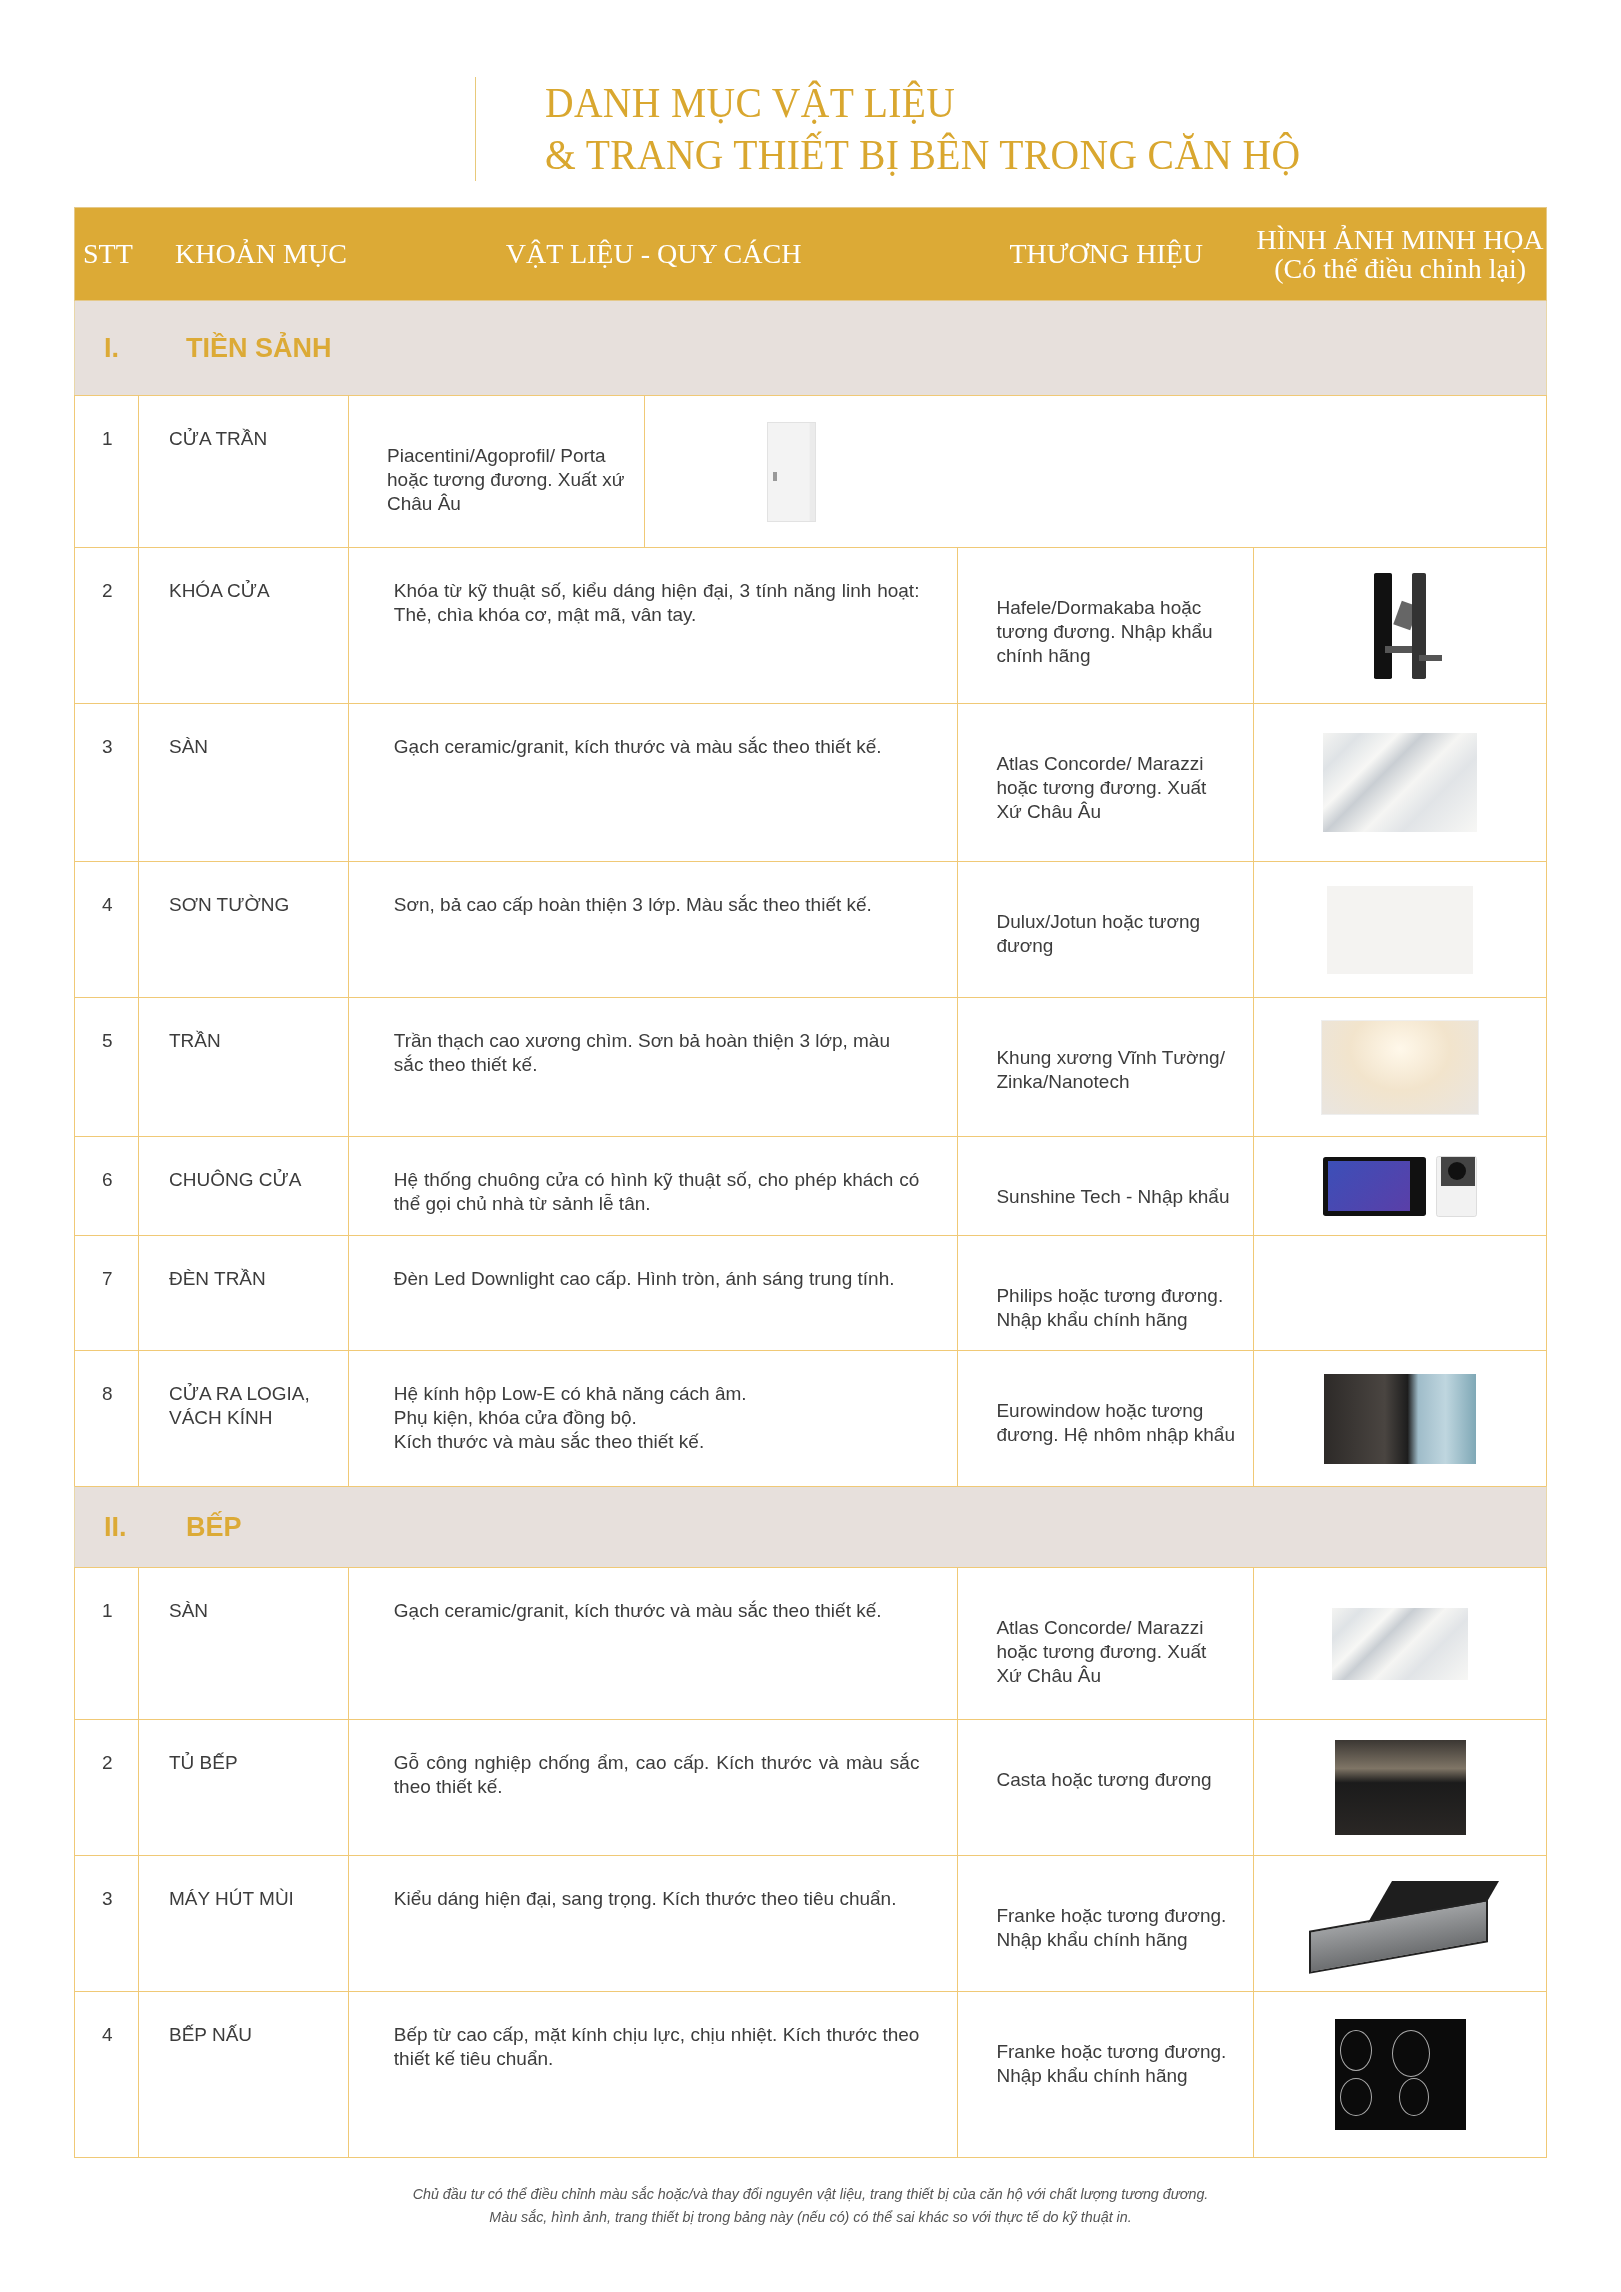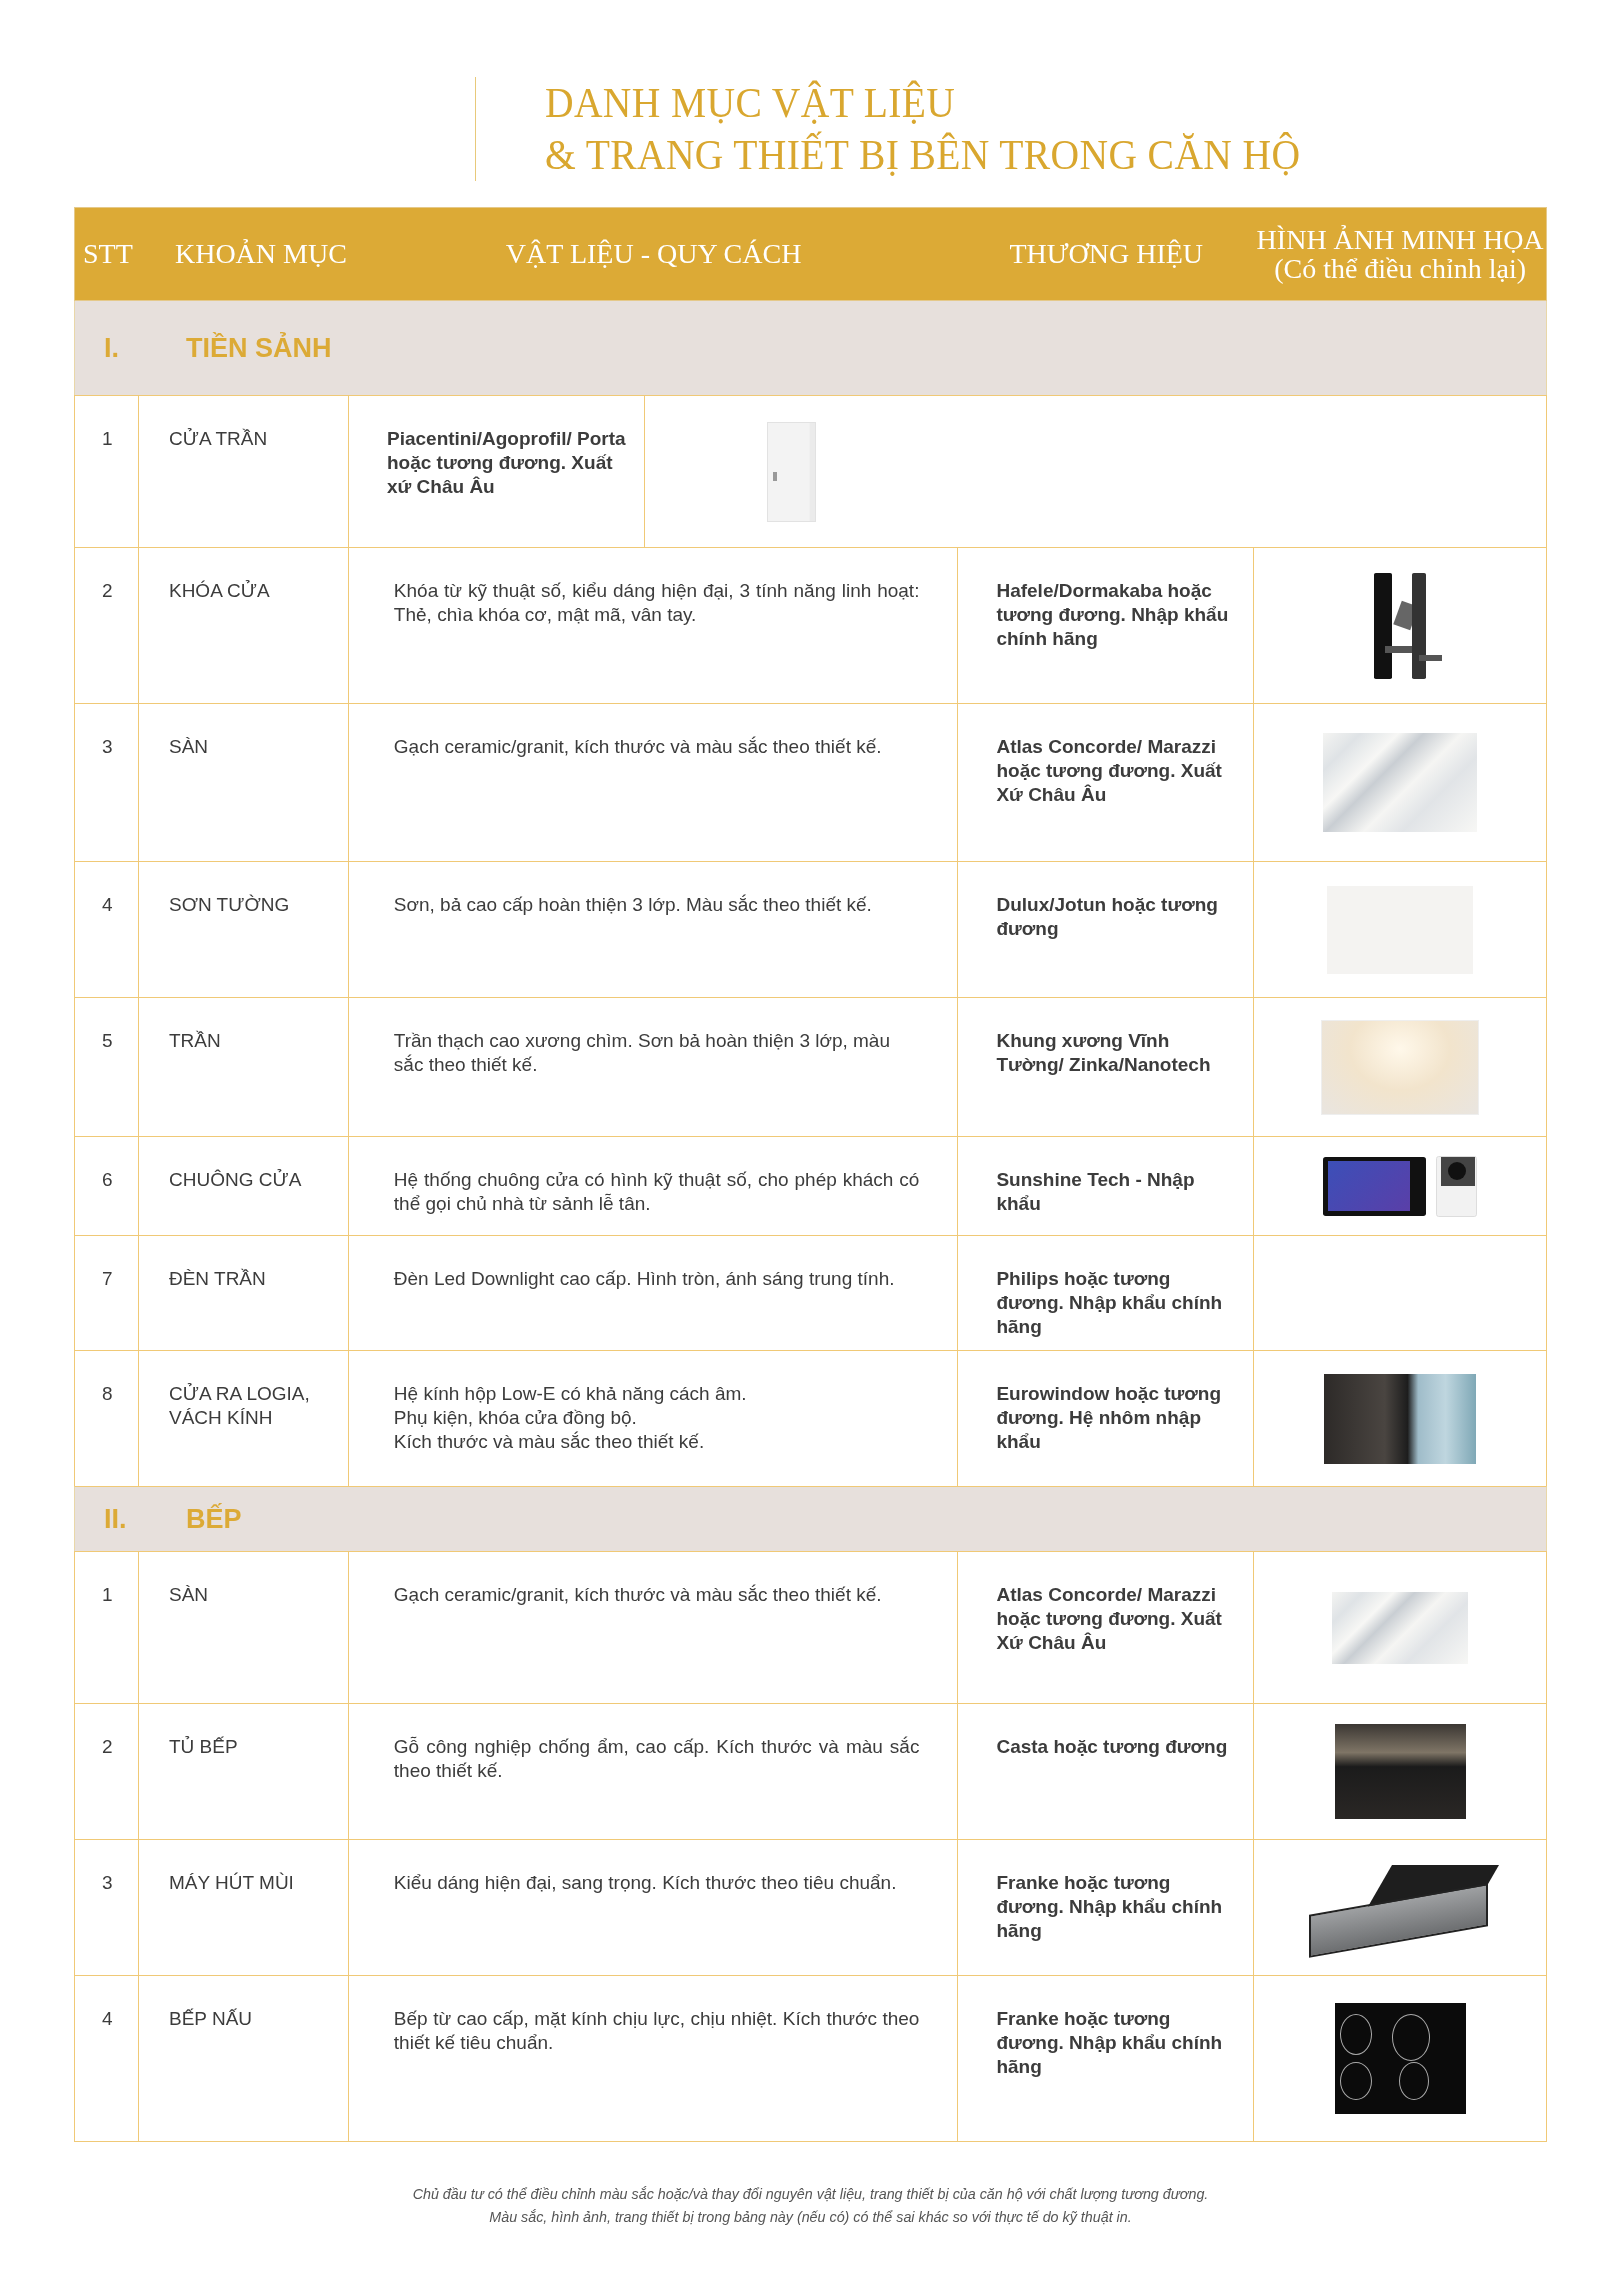--- a/index.html
+++ b/index.html
@@ -23,21 +23,21 @@
   .section .name { padding-left: 47px; }
 
   .row { display: flex; border-top: 1.8px solid #f0c976; border-left: 1.3px solid #f0c976; border-right: 1.3px solid #f0c976; background: #fff; }
   .row.last { border-bottom: 1.8px solid #f0c976; }
   .cell { border-right: 1.3px solid #f0c976; font-size: 19px; line-height: 24px; color: #3c3c3c; }
   .cell:last-child { border-right: none; }
   .c-stt { width: 64px; padding: 31px 0 0 27px; }
   .c-item { width: 210px; padding: 31px 0 0 30px; }
   .c-spec { width: 610px; padding: 31px 38px 0 45px; text-align: justify; }
   .c-spec.left { text-align: left; }
-  .c-brand { width: 296px; padding: 31px 18px 0 38px; font-weight: bold; }
+  .c-brand { width: 296px; padding: 48px 18px 0 38px; }
   .c-img { width: 292px; display: flex; align-items: center; justify-content: center; }
 
   .pic { position: relative; }
   .door { width: 49px; height: 100px; background: #f3f3f3; border: 0.9px solid #e2e2e2; box-shadow: inset -5.4px 0 0 #ebebeb; }
   .door::after { content: ""; position: absolute; left: 5.4px; top: 49px; width: 4.5px; height: 9px; background: #999; }
   .lock { display: flex; gap: 19.7px; align-items: flex-end; }
   .lock .l1 { width: 18px; height: 106px; background: #111; border-radius: 1.8px; position: relative; }
   .lock .l1::after { content: ""; position: absolute; left: 10.7px; top: 73px; width: 27px; height: 7.2px; background: #555; }
   .lock .card { position: absolute; left: 23px; top: 30px; width: 18px; height: 25px; background: #666; transform: rotate(20deg); }
   .lock .l2 { width: 14.3px; height: 106px; background: #333; border-radius: 1.8px; position: relative; }
@@ -169,21 +169,21 @@
     <div class="cell c-item">CỬA RA LOGIA, VÁCH KÍNH</div>
     <div class="cell c-spec left" style="white-space:pre-line">Hệ kính hộp Low-E có khả năng cách âm.
 Phụ kiện, khóa cửa đồng bộ.
 Kích thước và màu sắc theo thiết kế.</div>
     <div class="cell c-brand">Eurowindow hoặc tương đương. Hệ nhôm nhập khẩu</div>
     <div class="cell c-img">
         <div class="pic window"></div>
       </div>
   </div>
 
-  <div class="section" style="height:65px; border-top:1.8px solid #f0c976;">
+  <div class="section" style="height:81px; border-top:1.8px solid #f0c976;">
     <div class="num">II.</div>
     <div class="name">BẾP</div>
   </div>
 
   <div class="row" style="height:152px">
     <div class="cell c-stt">1</div>
     <div class="cell c-item">SÀN</div>
     <div class="cell c-spec">Gạch ceramic/granit, kích thước và màu sắc theo thiết kế.</div>
     <div class="cell c-brand">Atlas Concorde/ Marazzi hoặc tương đương. Xuất Xứ Châu Âu</div>
     <div class="cell c-img">

